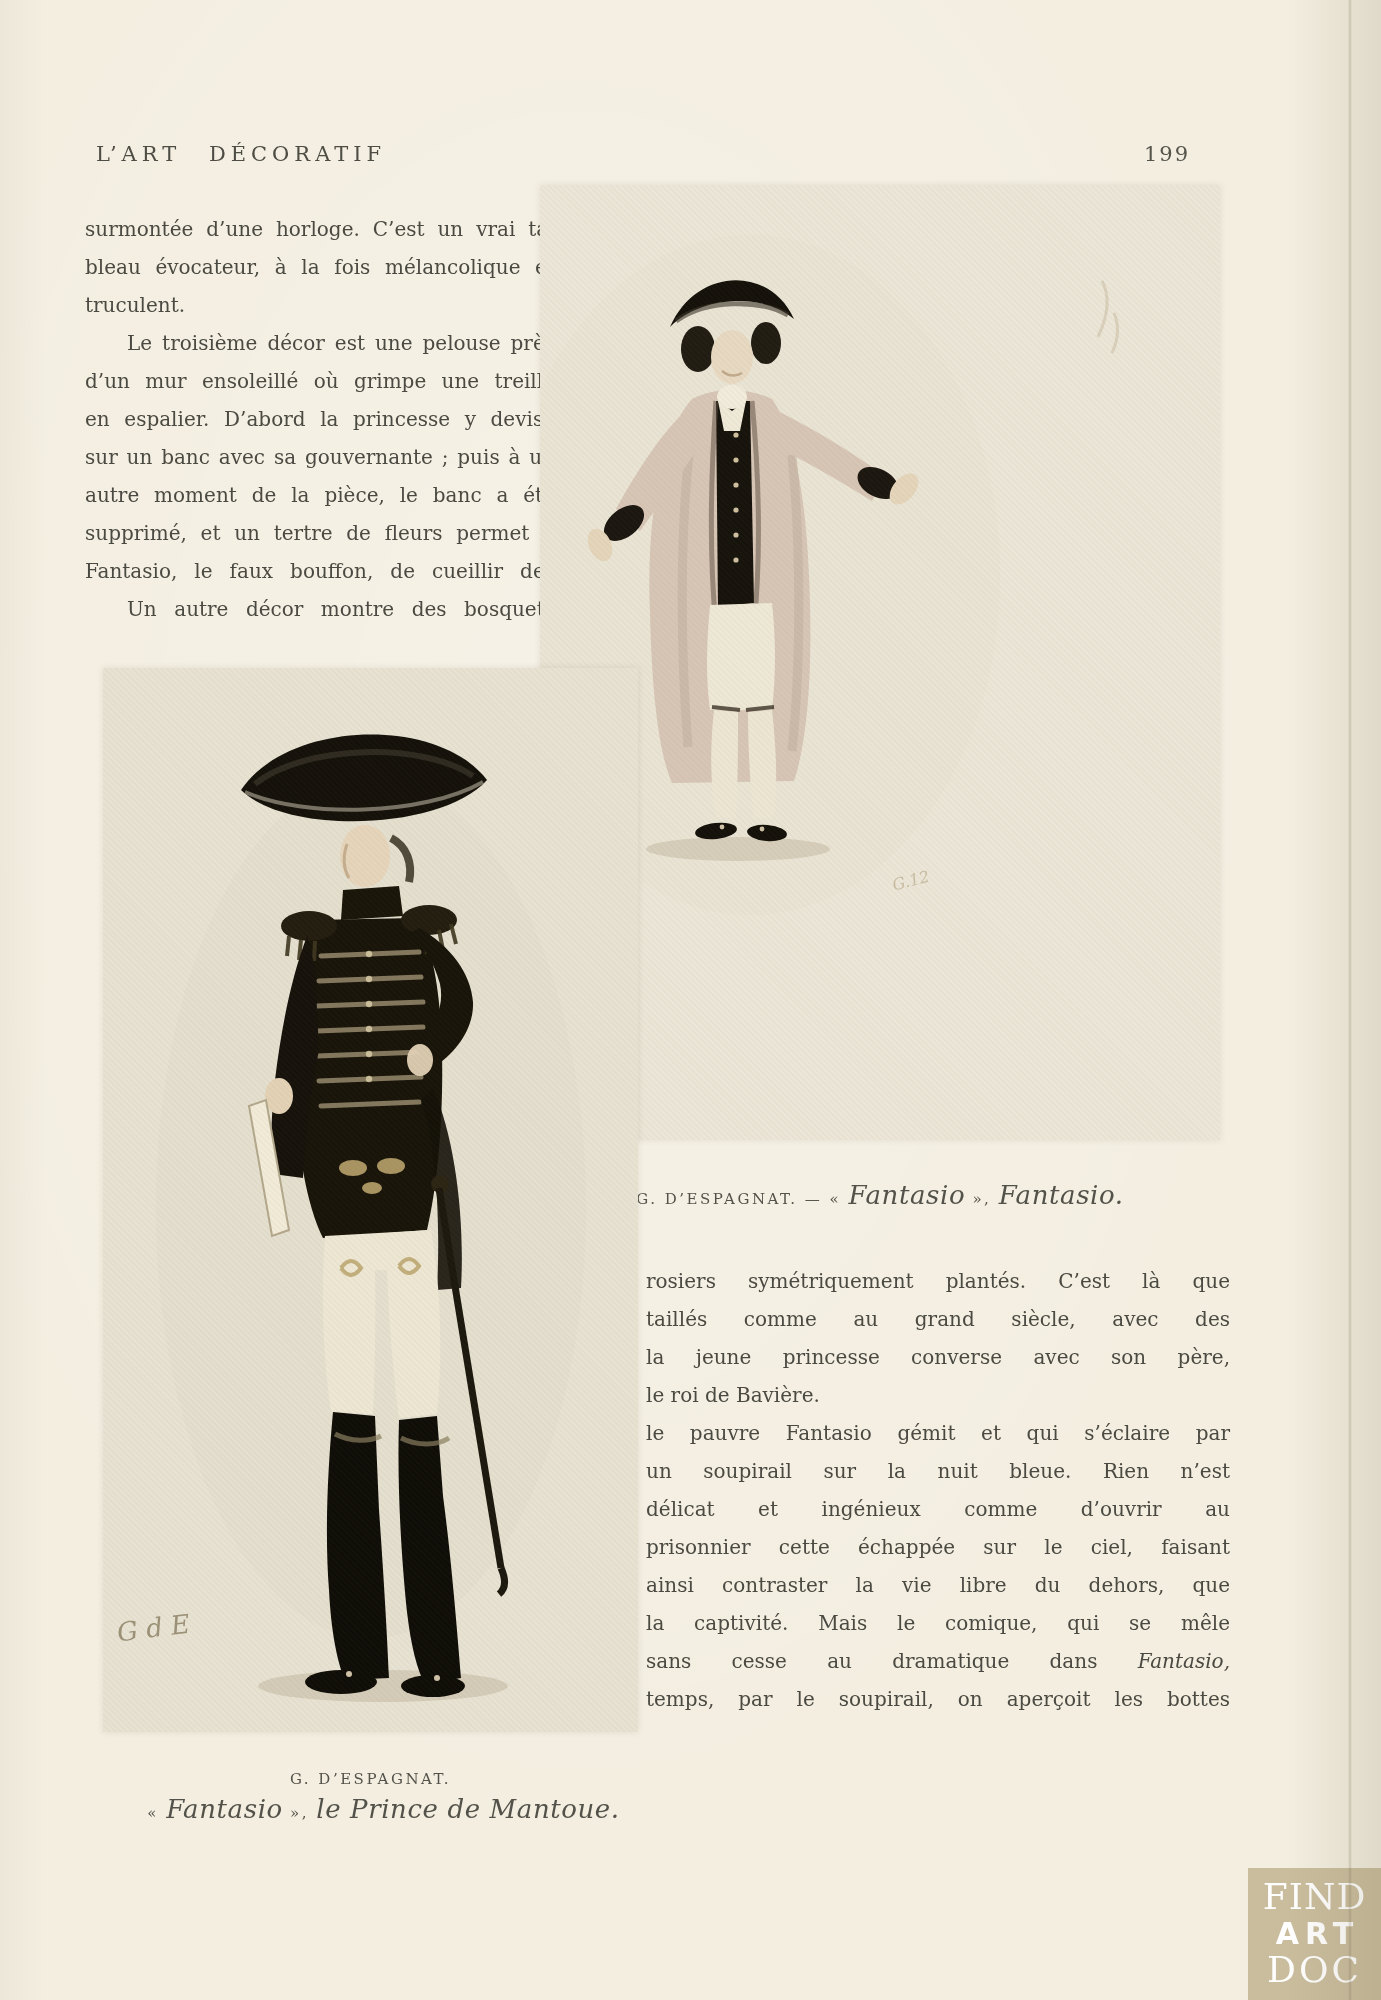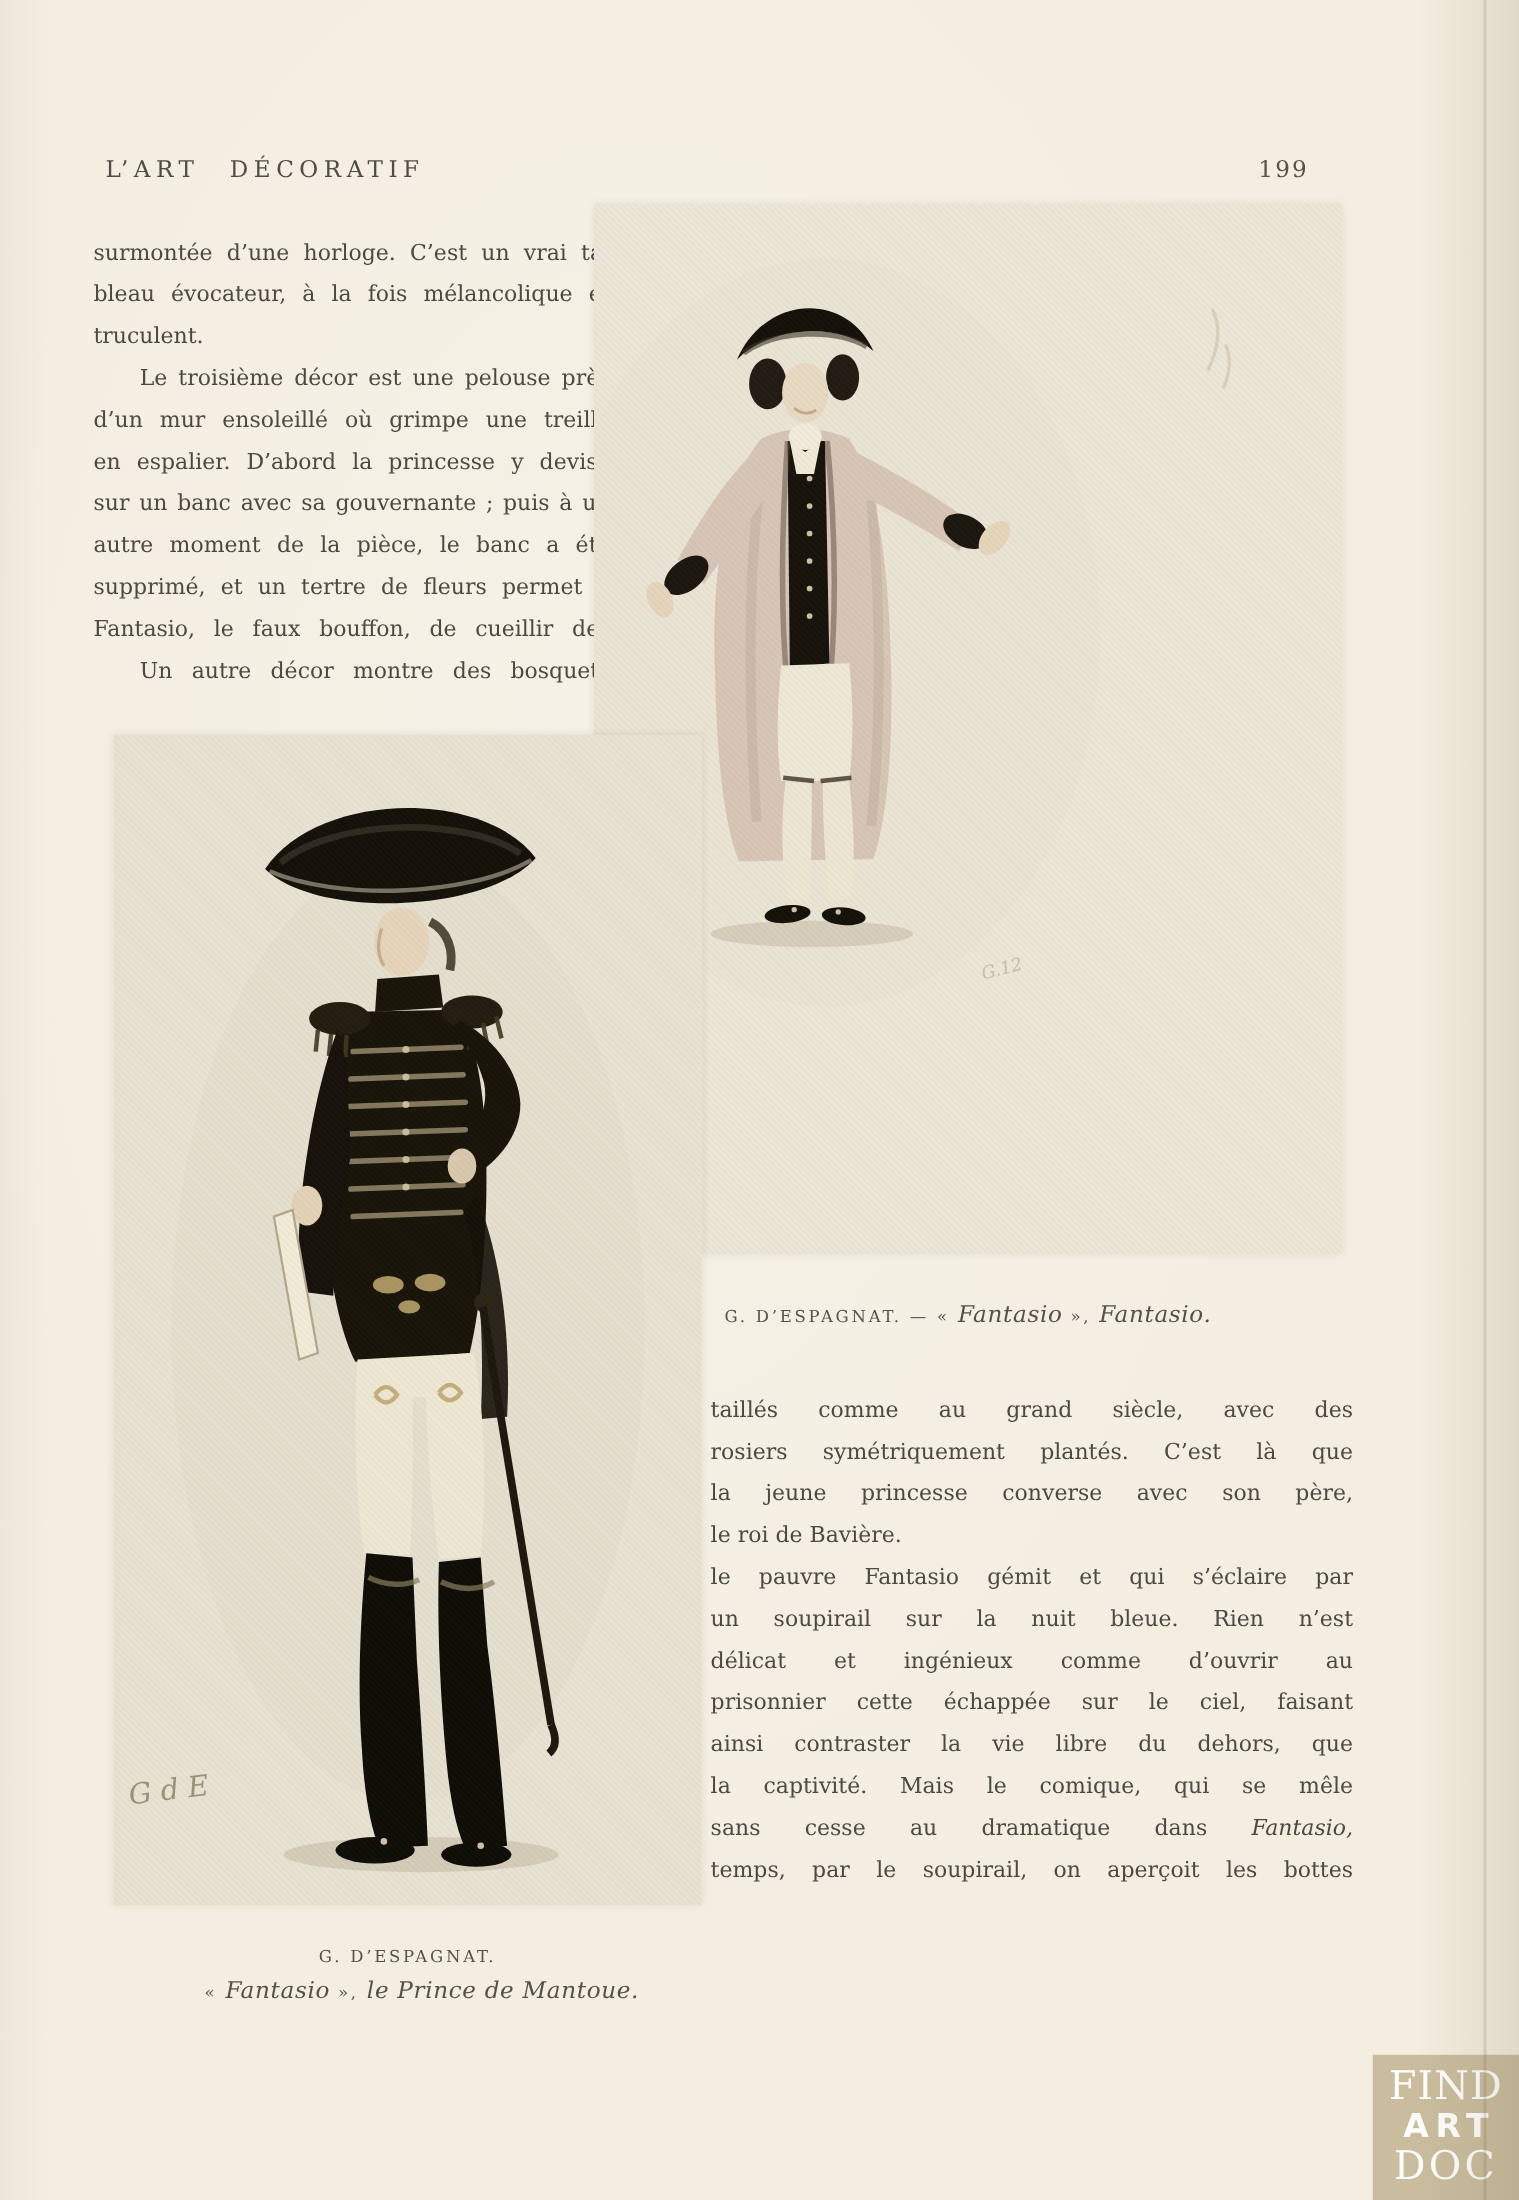--- a/index.html
+++ b/index.html
@@ -36,21 +36,21 @@
   #fig-fantasio{left:540px;top:185px;width:680px;height:955px;}
   #fig-prince{left:103px;top:668px;width:535px;height:1064px;}
   .figure svg{display:block;width:100%;height:100%;}
   .halftone{position:absolute;inset:0;pointer-events:none;
     background:repeating-linear-gradient(45deg, rgba(118,104,78,0.04) 0 2px, rgba(0,0,0,0) 2px 4px);}
   .sig{position:absolute;font-style:italic;white-space:nowrap;}
   #sig-prince{left:14px;top:945px;font-size:26px;color:#8f8468;transform:rotate(-7deg);opacity:0.85;}
   #sig-fantasio{left:352px;top:686px;font-size:16px;color:#c0b296;transform:rotate(-14deg);opacity:0.8;}
 
   .caption{position:absolute;text-align:center;font-size:15px;letter-spacing:2.5px;color:#53524a;line-height:30px;}
-  .caption .it{font-size:21px;letter-spacing:0.6px;}
+  .caption .it{font-size:26px;letter-spacing:0.6px;}
   #cap-fantasio{left:540px;top:1180px;width:680px;}
   #cap-prince-1{left:103px;top:1764px;width:535px;}
   #cap-prince-2{left:116px;top:1794px;width:535px;}
 
   .watermark{position:absolute;left:1248px;top:1868px;width:133px;height:132px;
     background:rgba(198,185,153,0.95);color:#ffffff;
     display:flex;flex-direction:column;align-items:center;justify-content:center;
     line-height:1.02;text-align:center;}
   .wm-find{font-family:"DejaVu Serif","Liberation Serif",serif;font-size:36px;letter-spacing:1px;}
   .wm-art{font-family:"DejaVu Sans","Liberation Sans",sans-serif;font-weight:bold;font-size:30px;letter-spacing:6px;margin:3px 0 3px 6px;}
@@ -223,22 +223,22 @@
         <circle cx="334" cy="1010" r="3" fill="#cfc2a8"></circle>
     </svg>
     <div class="halftone"></div>
     <div id="sig-prince" class="sig">G d E</div>
   </div>
   <div id="cap-prince-1" class="caption">G. D’ESPAGNAT.</div>
   <div id="cap-prince-2" class="caption"><span>« </span><span class="it">Fantasio</span><span> », </span><span class="it">le Prince de Mantoue.</span></div>
 
   <div id="right-col" class="textcol">
       <div class="para">
+        <div class="line just"><span>rosiers symétriquement plantés. C’est là que</span></div>
         <div class="line just"><span>taillés comme au grand siècle, avec des</span></div>
-        <div class="line just"><span>rosiers symétriquement plantés. C’est là que</span></div>
         <div class="line just"><span>la jeune princesse converse avec son père,</span></div>
         <div class="line"><span>le roi de Bavière.</span></div>
       </div>
       <div class="para">
         <div class="line just"><span>le pauvre Fantasio gémit et qui s’éclaire par</span></div>
         <div class="line just"><span>un soupirail sur la nuit bleue. Rien n’est</span></div>
         <div class="line just"><span>délicat et ingénieux comme d’ouvrir au</span></div>
         <div class="line just"><span>prisonnier cette échappée sur le ciel, faisant</span></div>
         <div class="line just"><span>ainsi contraster la vie libre du dehors, que</span></div>
         <div class="line just"><span>la captivité. Mais le comique, qui se mêle</span></div>

